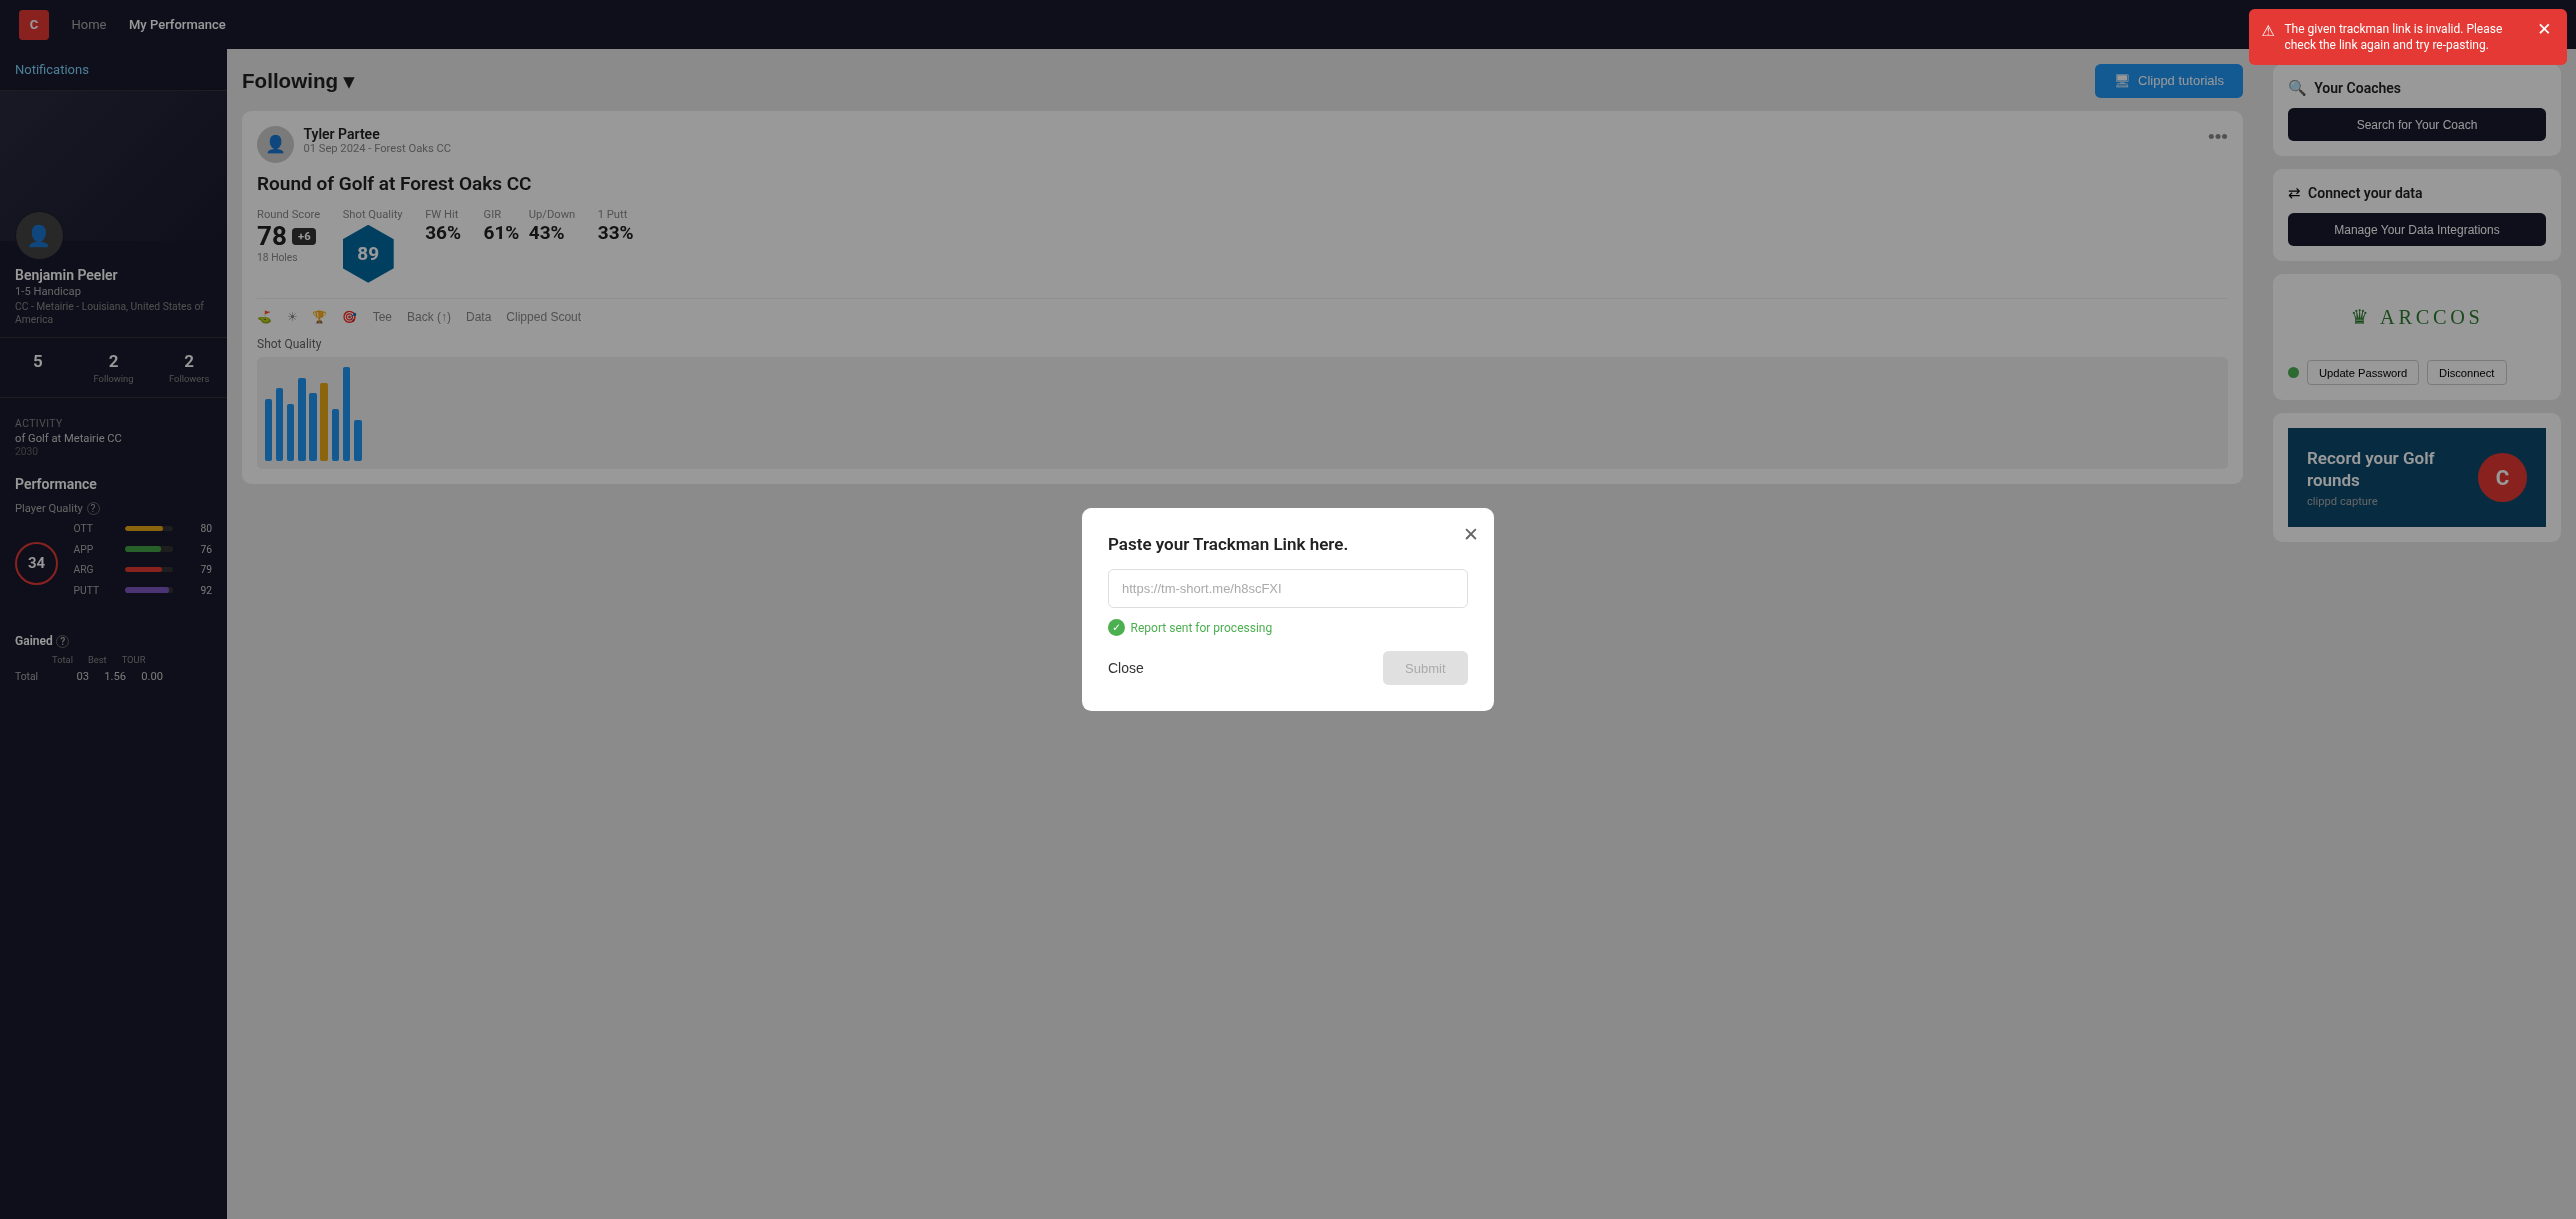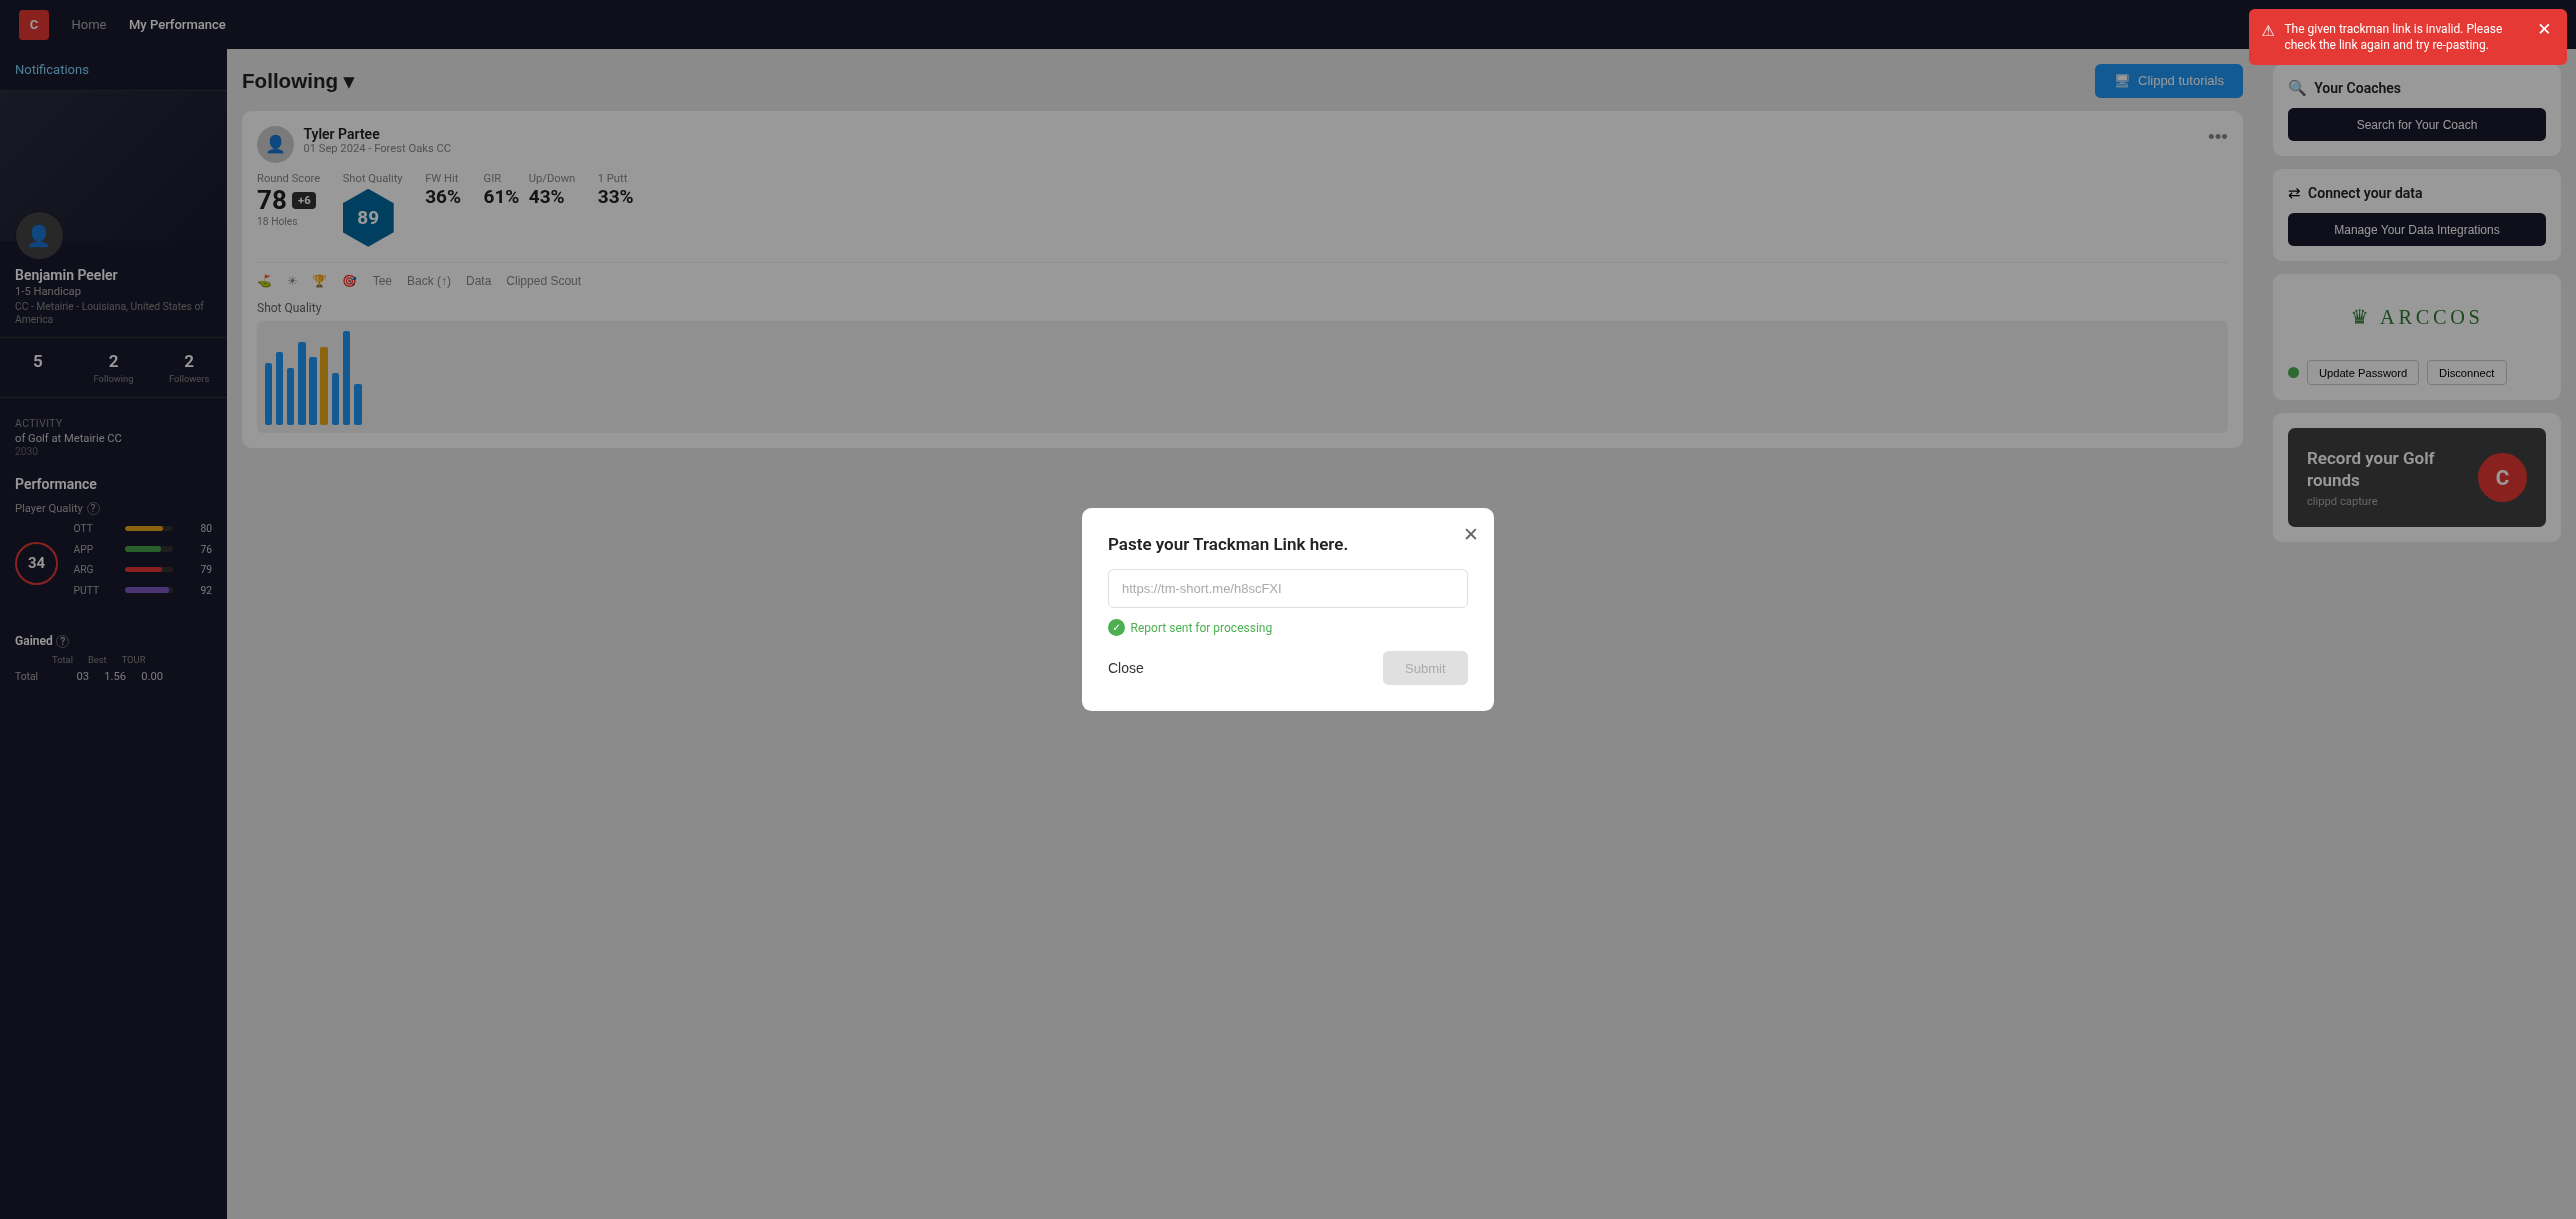--- a/index.html
+++ b/index.html
@@ -386,22 +386,22 @@
     }
     .connected-dot {
       width: 11.2px; height: 11.2px; background: #4caf50; border-radius: 50%;
     }
     .outline-btn {
       background: white; border: 0.9px solid #ccc;
       border-radius: 3.7px; padding: 5.6px 11.2px; font-size: 11.2px;
       cursor: pointer;
     }
     .capture-img {
-      background: #404040;
-      border-radius: 7px;
+      background: #0c4a6e;
+      border-radius: 0;
       padding: 19px;
       color: white;
       display: flex; align-items: center; gap: 11.2px;
     }
     .capture-text { font-size: 17px; font-weight: 600; line-height: 1.3; }
     .capture-logo {
       background: #e53935; border-radius: 50%;
       width: 49px; height: 49px;
       display: flex; align-items: center; justify-content: center;
       color: white; font-size: 20.6px; font-weight: bold; flex-shrink: 0;
@@ -604,20 +604,21 @@
 
     <div class="feed-card">
       <div class="feed-card-header">
         <div class="feed-user-avatar">👤</div>
         <div class="feed-user-info">
           <div class="user-name">Tyler Partee</div>
           <div class="post-date">01 Sep 2024 - Forest Oaks CC</div>
         </div>
         <button class="feed-more-btn">•••</button>
       </div>
+      <div class="round-title">Round of Golf at Forest Oaks CC</div>
       <div class="round-stats">
         <div class="round-stat-block">
           <div class="stat-block-label">Round Score</div>
           <div class="stat-block-value">
             <span>78</span>
             <span class="score-badge">+6</span>
           </div>
           <div class="holes-label">18 Holes</div>
         </div>
         <div class="round-stat-block">

